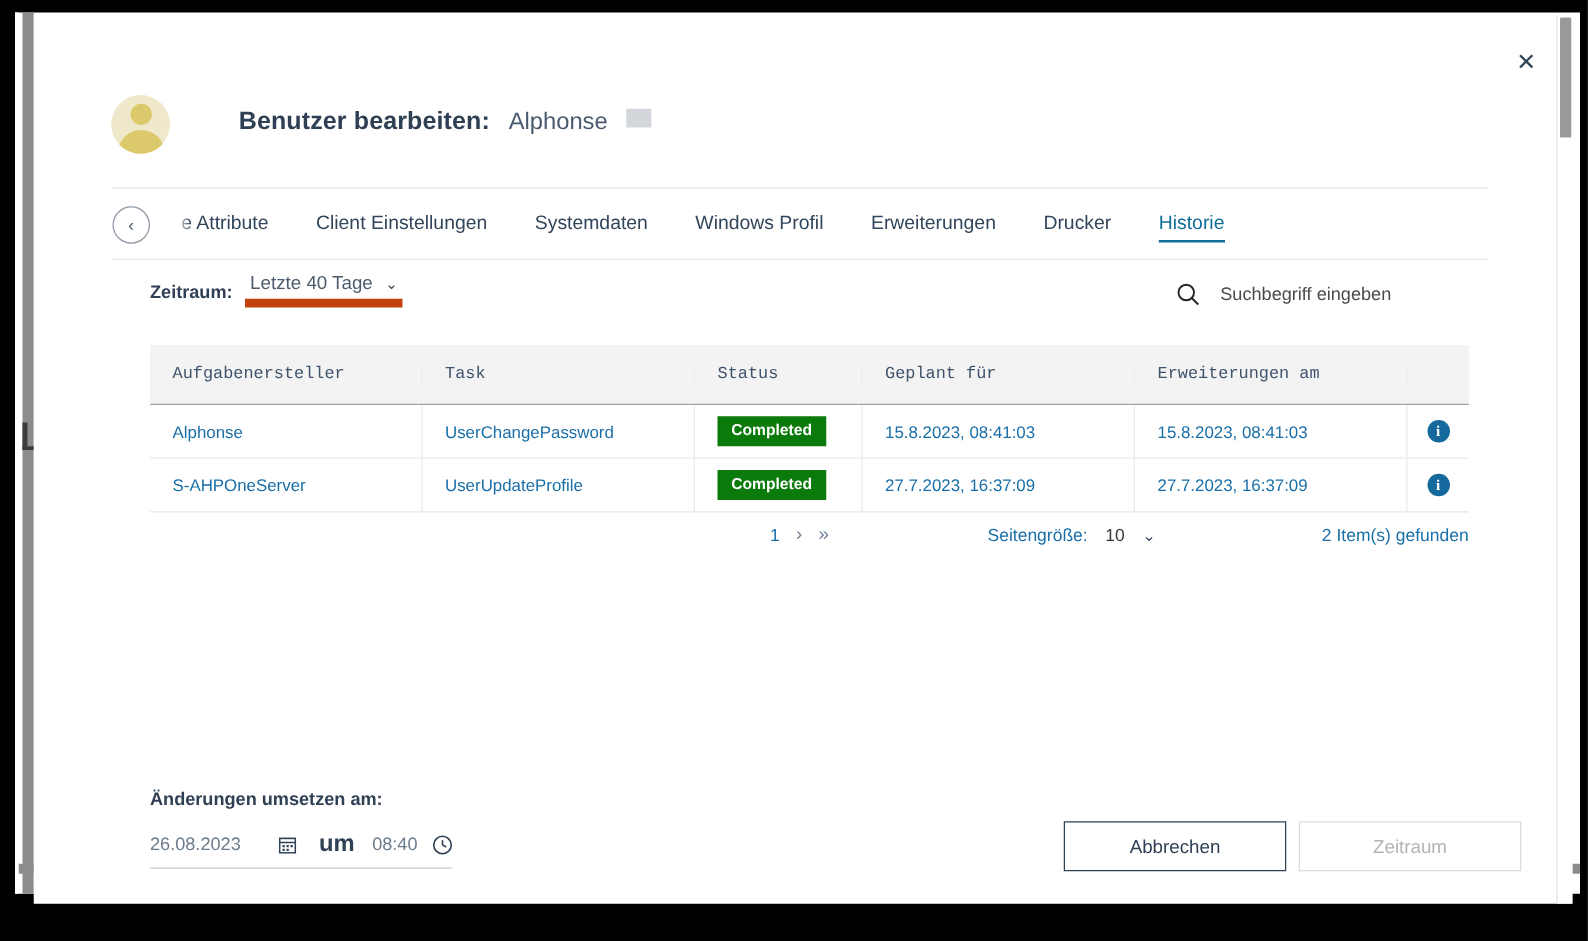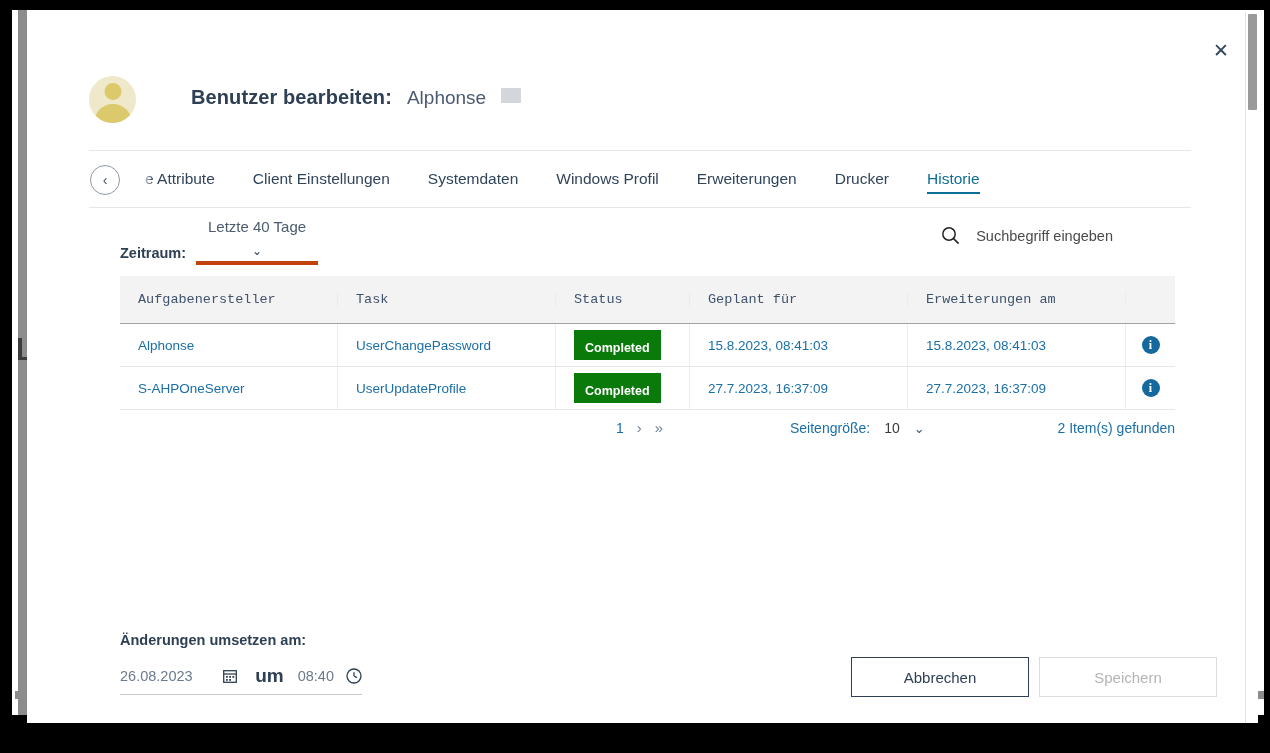--- a/index.html
+++ b/index.html
@@ -143,22 +143,22 @@
   }
   .zeitraum {
     position: absolute; left: 93px; top: 10px;
     display: flex; align-items: flex-end; gap: 10px;
   }
   .zeitraum .lbl {
     font-size: 14.5px; font-weight: bold; color: #2f4055; padding-bottom: 4px;
   }
   .select-underline {
     display: flex; align-items: center; gap: 10px;
-    border-bottom: 4px solid #c2410c; padding: 0 4px 4px 4px;
-    min-width: 122px; cursor: pointer; flex-direction: column;
+    border-bottom: 7px solid #c2410c; padding: 0 4px 4px 4px;
+    min-width: 122px; cursor: pointer;
   }
   .select-underline .val { font-size: 15px; color: #4c5c6e; }
   .chev { color: #2f4055; font-size: 12px; line-height: 1; }
 
   .searchbox {
     position: absolute; right: 132px; top: 18px;
     display: flex; align-items: center; gap: 16px; cursor: text;
   }
   .search-ph { font-size: 14.5px; color: #4a4a4a; }
   .search-icon svg { display: block; }
@@ -185,21 +185,21 @@
   .col-0 { width: 218px; border-right: 1px solid #ececec; }
   .col-1 { width: 218px; border-right: 1px solid #ececec; }
   .col-2 { width: 134px; border-right: 1px solid #ececec; }
   .col-3 { width: 218px; border-right: 1px solid #ececec; }
   .col-4 { width: 218px; border-right: 1px solid #ececec; }
   .col-5 { width: 49px; justify-content: center; padding: 0 !important; }
   .thead .col-5 { border-right: none; }
 
   .badge {
     display: inline-block; background: #0a7a0a; color: #fff;
-    font-size: 12.5px; font-weight: bold; padding: 12px 11px 6px 11px;
+    font-size: 12.5px; font-weight: bold; padding: 5px 11px 6px 11px;
     line-height: 1;
   }
   .info-icon {
     width: 18px; height: 18px; border-radius: 50%;
     background: #16699c; color: #fff; font-size: 12px; font-weight: bold;
     display: flex; align-items: center; justify-content: center;
     cursor: pointer; font-family: "Liberation Serif", serif;
   }
 
   
@@ -382,20 +382,20 @@
       <span class="clock-icon">
         <svg width="16" height="16" viewBox="0 0 16 16">
           <circle cx="8" cy="8" r="7" fill="none" stroke="#2f4055" stroke-width="1.3"></circle>
           <line x1="8" y1="8" x2="8" y2="4.2" stroke="#2f4055" stroke-width="1.3"></line>
           <line x1="8" y1="8" x2="11" y2="9.6" stroke="#2f4055" stroke-width="1.3"></line>
         </svg>
       </span>
     </div>
     <div class="btns">
       <div class="btn btn-cancel">Abbrechen</div>
-      <div class="btn btn-save">Speichern</div>
+      <div class="btn btn-save">Zeitraum</div>
     </div>
   </div>
 
   <div class="modal-scrollbar">
     <div class="thumb"></div>
   </div>
 </div>
 
 </body></html>

